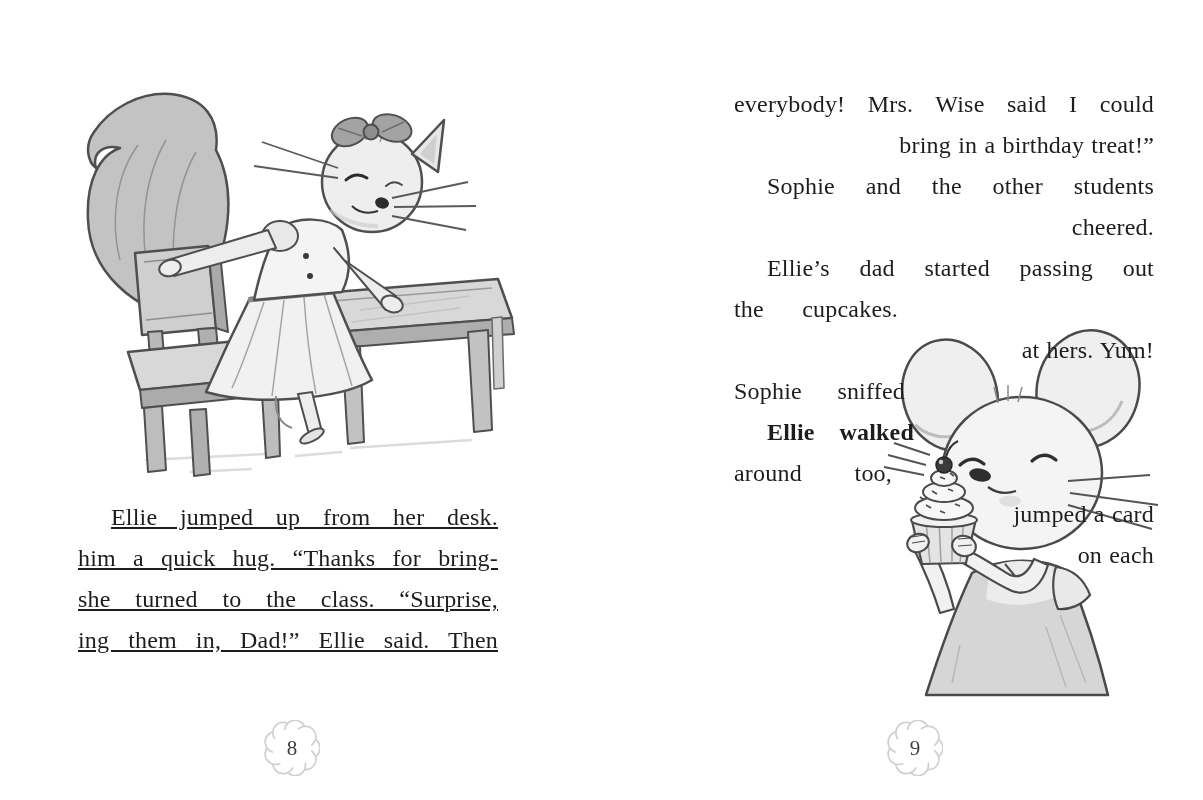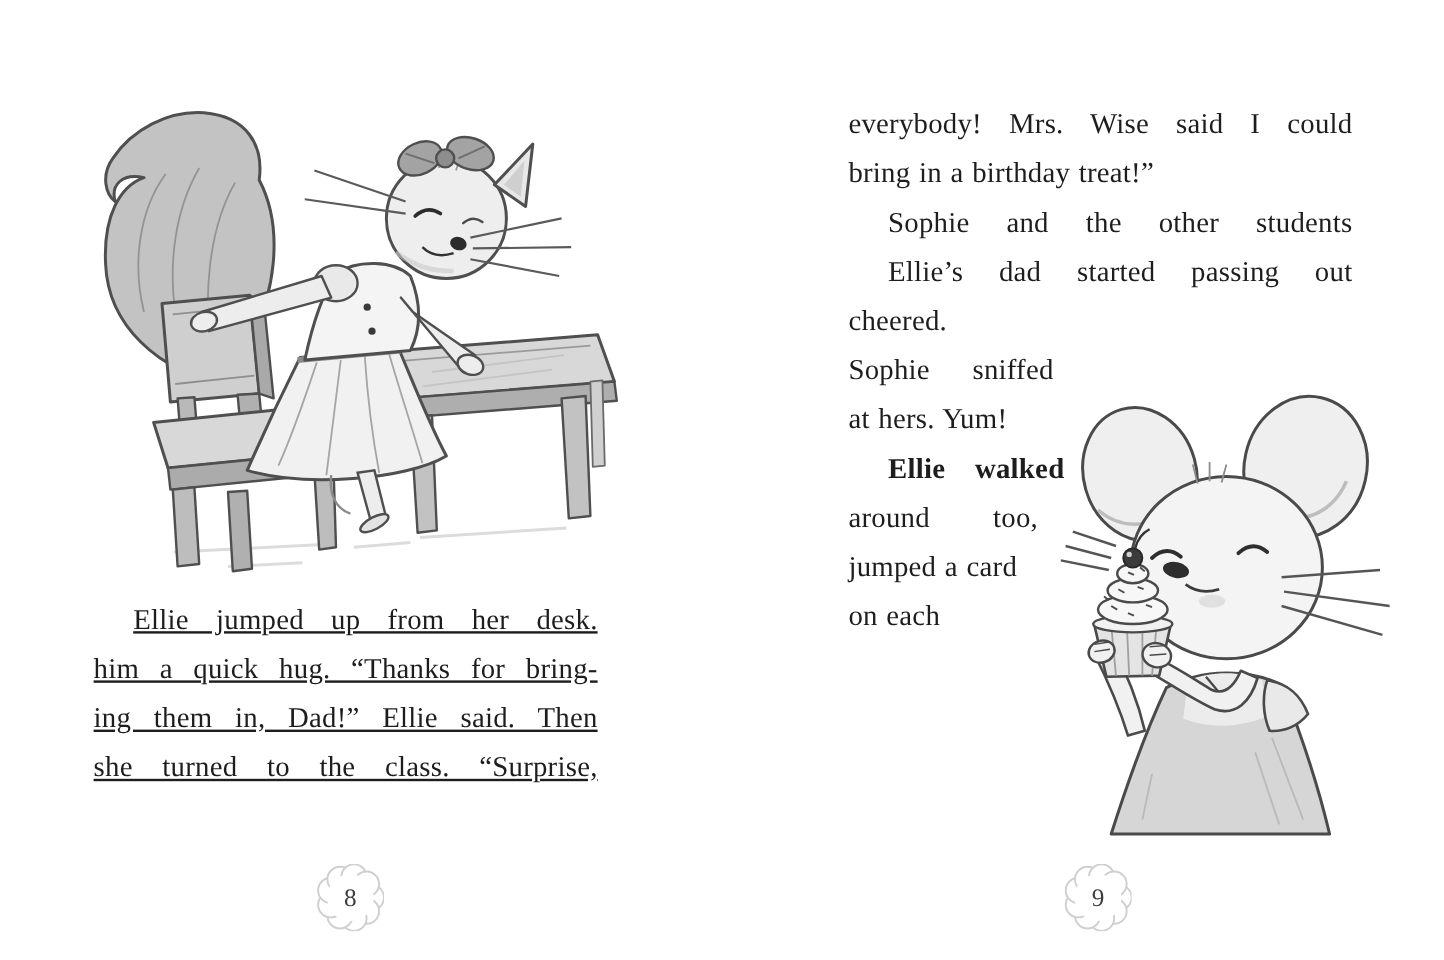--- a/index.html
+++ b/index.html
@@ -5,21 +5,21 @@
   html,body{margin:0;padding:0;background:#ffffff;}
   #spread{
     position:relative;
     width:1203px;height:800px;
     background:#ffffff;
     font-family:"Liberation Serif", serif;
     color:#1d1d1d;
     overflow:hidden;
   }
   .textblock{position:absolute;font-size:24px;letter-spacing:0.2px;word-spacing:1px;}
-  .ln{display:block;height:41px;line-height:41px;width:420px;white-space:nowrap;}
+  .ln{display:block;height:41px;line-height:41px;width:420px;white-space:nowrap;text-align:right;}
   .just{white-space:normal;text-align:justify;text-align-last:justify;}
   .ind{text-indent:33px;}
   .w164{width:164px;} .w171{width:171px;} .w180{width:180px;font-weight:bold;} .w158{width:158px;}
   .illud{position:absolute;}
   .badge{position:absolute;width:56px;height:56px;}
   .badge svg{position:absolute;left:0;top:0;}
   .badge .num{
     position:absolute;left:0;top:0;width:56px;height:56px;
     display:flex;align-items:center;justify-content:center;
     font-size:21px;color:#3d3d3d;
@@ -117,22 +117,22 @@
           <path d="M 352 128 L 428 112"></path>
             <path d="M 354 137 L 436 136"></path>
             <path d="M 352 146 L 426 160"></path>
         </g>
       </g>
     </svg>
 
     <div class="textblock" style="left:78px;top:497px;width:420px;text-decoration:underline;">
       <span class="ln just ind">Ellie jumped up from her desk.</span>
       <span class="ln just">him a quick hug. “Thanks for bring-</span>
+      <span class="ln just">she turned to the class. “Surprise,</span>
       <span class="ln just">ing them in, Dad!” Ellie said. Then</span>
-      <span class="ln just">she turned to the class. “Surprise,</span>
     </div>
 
     <div class="badge" style="left:264px;top:720px;">
       <svg width="56" height="56" viewBox="0 0 56 56">
         <g fill="#ffffff" stroke="#cfcfcf" stroke-width="1.6">
           <circle cx="45.5" cy="28" r="10.5"></circle>
             <circle cx="41.4" cy="39.3" r="10.5"></circle>
           <circle cx="31.0" cy="45.2" r="10.5"></circle>
             <circle cx="19.3" cy="43.2" r="10.5"></circle>
           <circle cx="11.6" cy="34.0" r="10.5"></circle>
@@ -207,28 +207,29 @@
         <path d="M 86 142 C 88 134 92 129 98 126" stroke="#333333" stroke-width="2" fill="none"></path>
       </g>
       <g>
         <ellipse cx="58" cy="228" rx="11" ry="9" transform="rotate(-18 58 228)" fill="#f1f1f1" stroke="#4a4a4a" stroke-width="2"></ellipse>
         <path d="M 52 222 L 64 220 M 52 228 L 65 226" stroke="#4a4a4a" stroke-width="1.2"></path>
         <ellipse cx="104" cy="231" rx="12" ry="10" transform="rotate(14 104 231)" fill="#f1f1f1" stroke="#4a4a4a" stroke-width="2"></ellipse>
         <path d="M 98 224 L 111 223 M 98 231 L 112 230" stroke="#4a4a4a" stroke-width="1.2"></path>
       </g>
     </svg>
 
-    <div class="textblock" style="left:707px;top:84px;width:420px;">
+    <div class="textblock" style="left:734px;top:84px;width:420px;">
       <span class="ln just">everybody! Mrs. Wise said I could</span>
       <span class="ln">bring in a birthday treat!”</span>
       <span class="ln just ind">Sophie and the other students</span>
+      <span class="ln">cheered.</span>
       <span class="ln just ind">Ellie’s dad started passing out</span>
-      <span class="ln">cheered.</span>
+      <span class="ln just w164">the cupcakes.</span>
+      <span class="ln">at hers. Yum!</span>
       <span class="ln just w171">Sophie sniffed</span>
-      <span class="ln">at hers. Yum!</span>
       <span class="ln just ind w180">Ellie walked</span>
       <span class="ln just w158">around too,</span>
       <span class="ln">jumped a card</span>
       <span class="ln">on each</span>
     </div>
 
     <div class="badge" style="left:887px;top:720px;">
       <svg width="56" height="56" viewBox="0 0 56 56">
         <g fill="#ffffff" stroke="#cfcfcf" stroke-width="1.6">
           <circle cx="45.5" cy="28" r="10.5"></circle>

